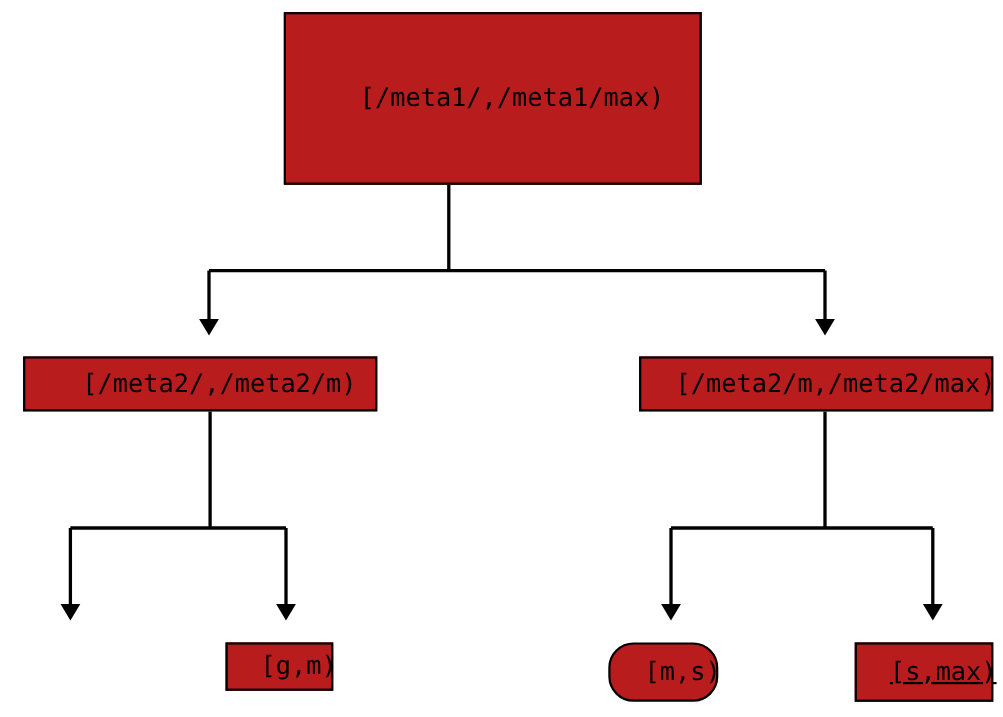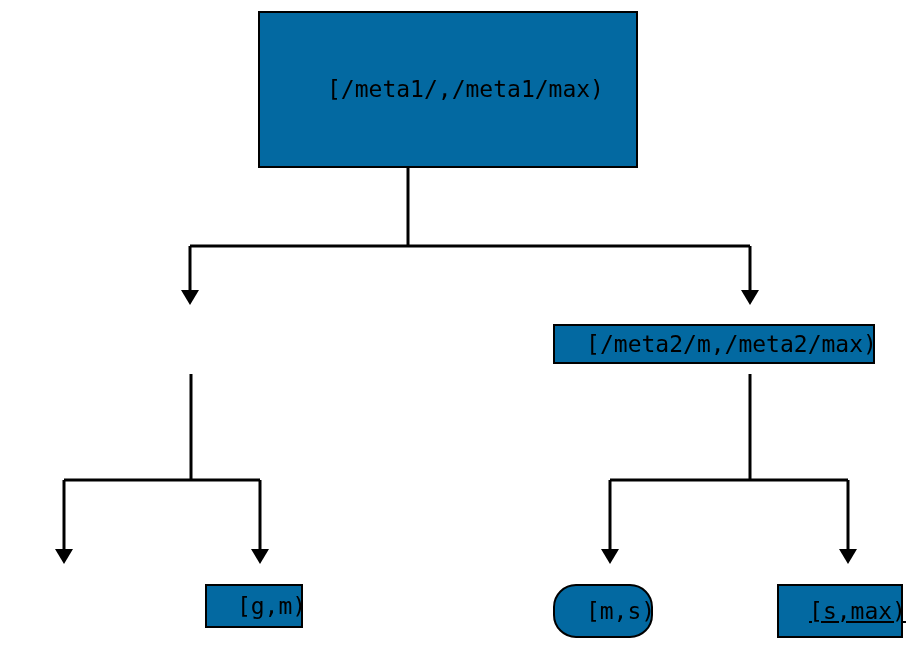--- a/index.html
+++ b/index.html
@@ -14,21 +14,21 @@
     position: relative;
     width: 912px;
     height: 652px;
     background: #ffffff;
     overflow: hidden;
   }
   .node {
     position: absolute;
     box-sizing: border-box;
     border: 2px solid #000000;
-    background: #0369a1;
+    background: #b91c1c;
     display: flex;
     align-items: center;
     justify-content: center;
     color: #000000;
     font-family: "DejaVu Sans Mono", "Liberation Mono", monospace;
     font-size: 23px;
     line-height: 1;
     letter-spacing: 0px;
     white-space: pre;
     padding-left: 35px;
@@ -82,22 +82,25 @@
       <polygon points="251,549 269,549 260,564"></polygon>
       <polygon points="601,549 619,549 610,564"></polygon>
       <polygon points="839,549 857,549 848,564"></polygon>
     </g>
   </svg>
 
   <div class="node" id="node-root" style="left:258px; top:11px; width:380px; height:157px;">
     <span class="node-label">[/meta1/,/meta1/max)</span>
   </div>
 
+  <div class="node" id="node-mid-left" style="left:21px; top:324px; width:322px; height:50px;">
+    <span class="node-label">[/meta2/,/meta2/m)</span>
+  </div>
 
-  <div class="node" id="node-mid-right" style="left:553px; top:324px; width:322px; height:40px;">
+  <div class="node" id="node-mid-right" style="left:581px; top:324px; width:322px; height:50px;">
     <span class="node-label">[/meta2/m,/meta2/max)</span>
   </div>
 
 
   <div class="node" id="node-leaf-g-m" style="left:205px; top:584px; width:98px; height:44px;">
     <span class="node-label">[g,m)</span>
   </div>
 
   <div class="node" id="node-leaf-m-s" style="left:553px; top:584px; width:100px; height:54px;border-radius:23px;">
     <span class="node-label">[m,s)</span>

